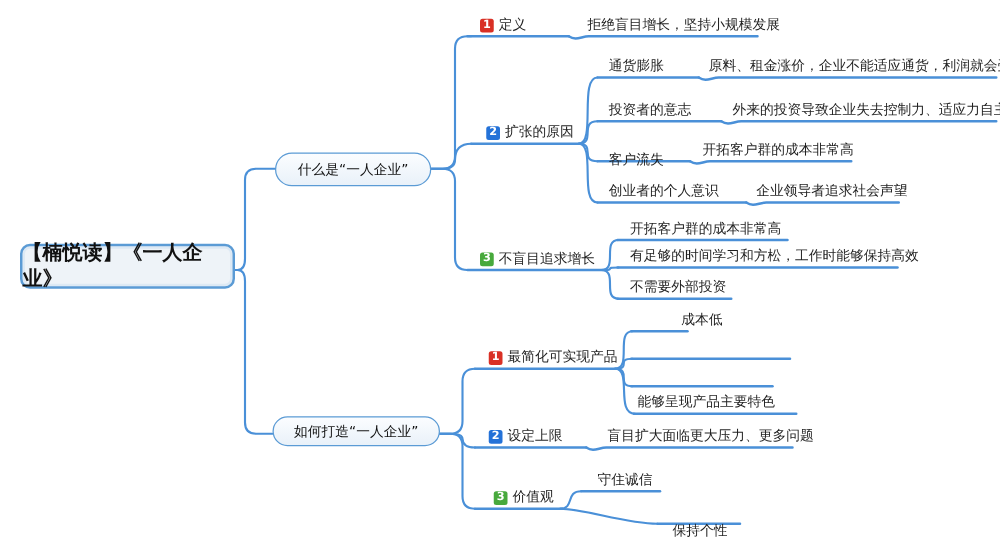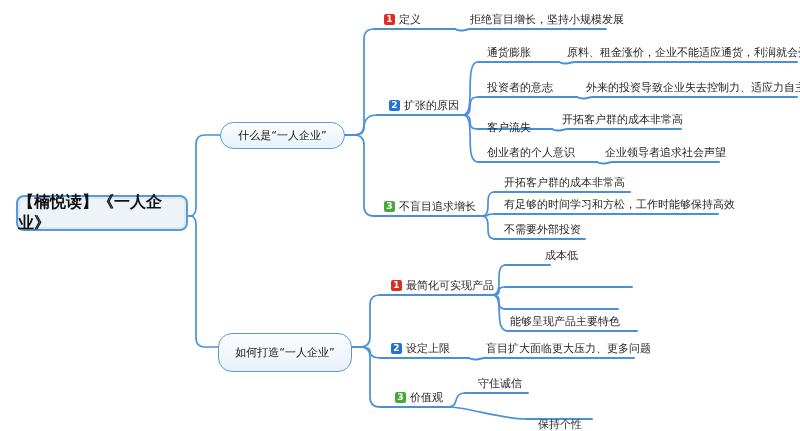--- a/index.html
+++ b/index.html
@@ -27,21 +27,21 @@
     font-size:11px;color:#111;
   }
   #root-node{
     position:absolute;left:16px;top:195px;width:172px;height:36px;box-sizing:border-box;
     border:2px solid #5b9bd5;border-radius:8px;background:#eef3f8;
     box-shadow:0 0 0 2px #dde9f4 inset;
     display:flex;align-items:center;justify-content:center;
     font-size:16px;font-weight:bold;color:#111;
   }
   #pill-1{left:220px;top:122px;width:125px;height:27px;}
-  #pill-2{left:218px;top:333px;width:134px;height:39px;}
+  #pill-2{left:218px;top:333px;width:134px;height:24px;}
 </style>
 </head>
 <body>
 
 <div id="canvas">
 
   <svg id="wires" viewBox="0 0 800 431">
     <g stroke="#4a90d8" fill="none" stroke-width="1.7" stroke-linecap="round">
 
       <path d="M187,216 L190,216 Q196,216 196,207 L196,144 Q196,135 205,135 L220,135"></path>

